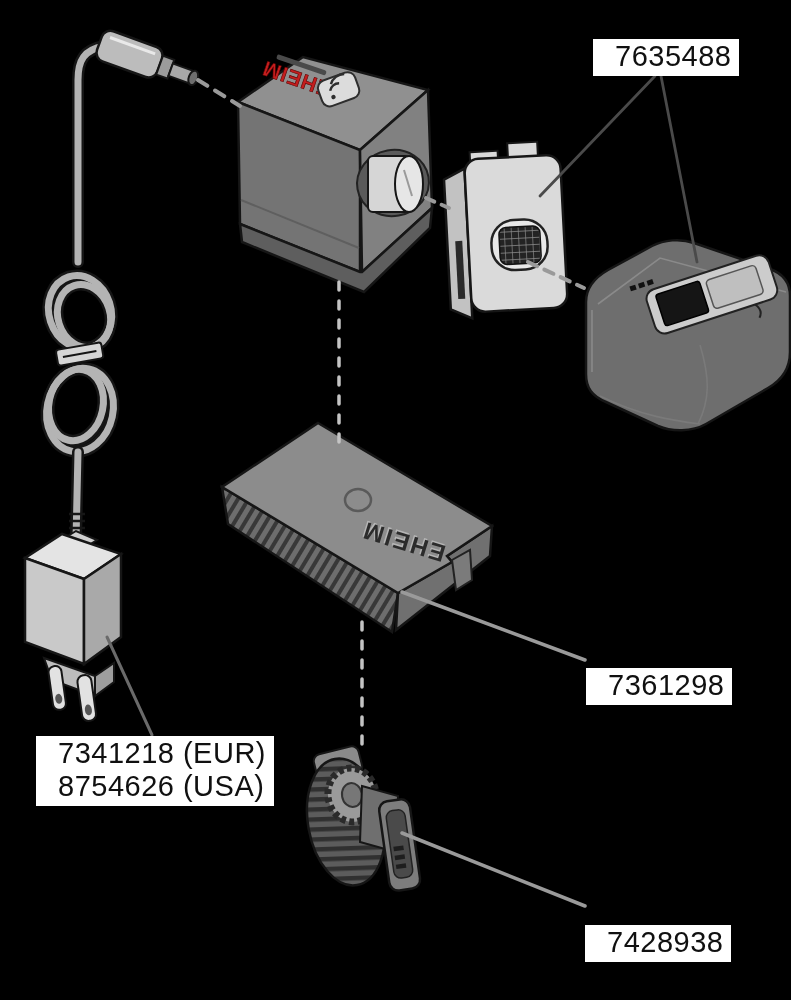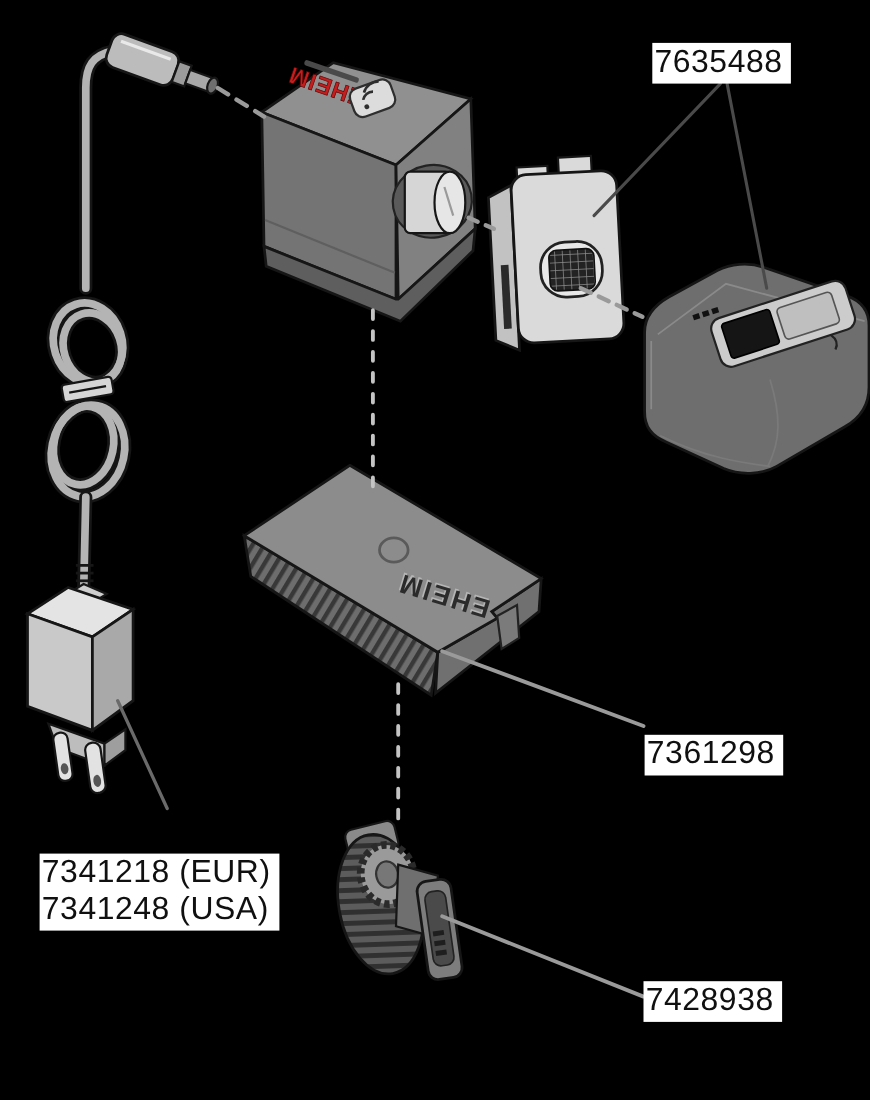--- a/index.html
+++ b/index.html
@@ -3,21 +3,21 @@
 <meta charset="utf-8">
 <style>
   html,body{margin:0;padding:0;background:#000;}
   .stage{
     position:relative;width:791px;height:1000px;background:#000;
     overflow:hidden;font-family:"Liberation Sans",sans-serif;
   }
   .stage svg{position:absolute;left:0;top:0;}
   .part-label{
     position:absolute;background:#fff;color:#101010;
-    font-size:29px;line-height:33px;padding:1px 8px 3px 2px;
+    font-size:29px;line-height:33px;padding:1px 8px 3px 22px;
     white-space:nowrap;letter-spacing:.5px;
   }
 </style>
 </head>
 <body>
 
 <div class="stage">
 
 <svg width="791" height="1000" viewBox="0 0 791 1000">
   <defs>
@@ -190,20 +190,20 @@
     <path d="M402,592 L585,660" stroke="#9a9a9a" stroke-width="3.5" fill="none"></path>
     <path d="M107,637 L152,735" stroke="#6a6a6a" stroke-width="3" fill="none"></path>
     <path d="M402,833 L585,906" stroke="#9a9a9a" stroke-width="3.5" fill="none"></path>
   </g>
 </svg>
 
 <div class="part-label" style="left:593px;top:39px">7635488</div>
 
 <div class="part-label" style="left:586px;top:668px">7361298</div>
 
-<div class="part-label" style="left:36px;top:776px">
+<div class="part-label" style="left:36px;top:736px">
   <div>7341218 (EUR)</div>
-  <div>7341248 (USA)</div>
+  <div>8754626 (USA)</div>
 </div>
 
-<div class="part-label" style="left:585px;top:892px">7428938</div>
+<div class="part-label" style="left:585px;top:925px">7428938</div>
 
 </div>
 
 </body></html>

